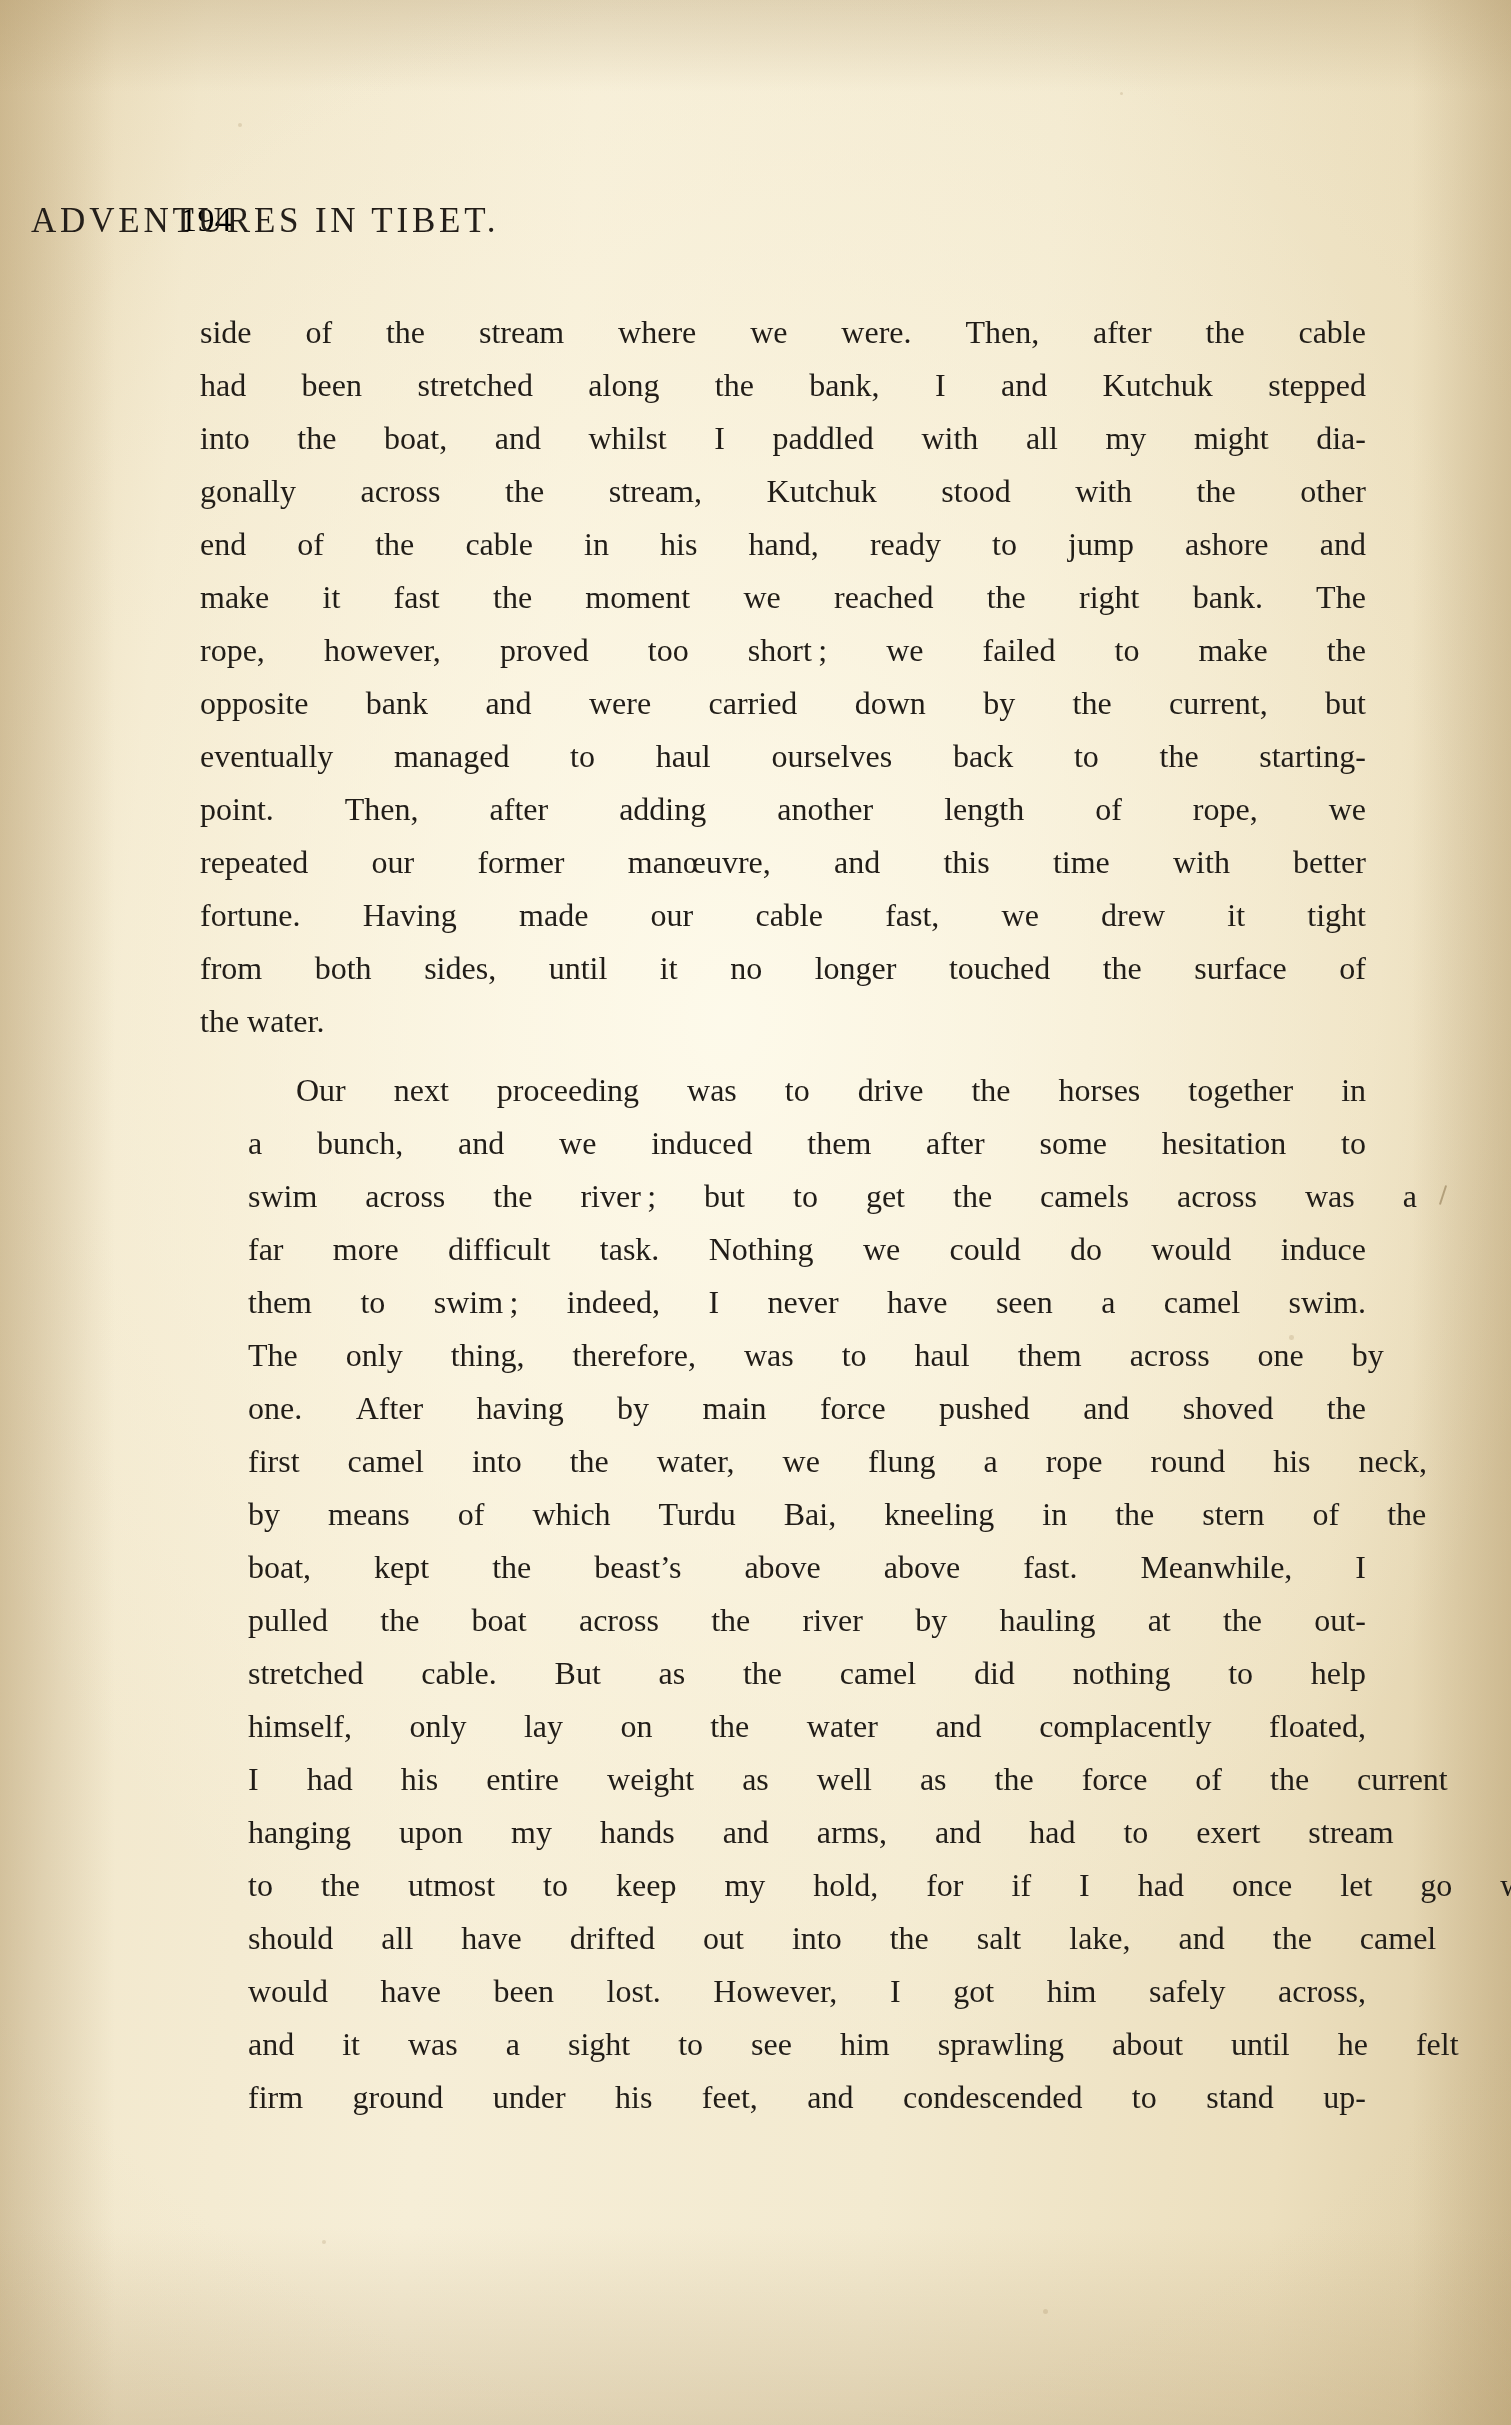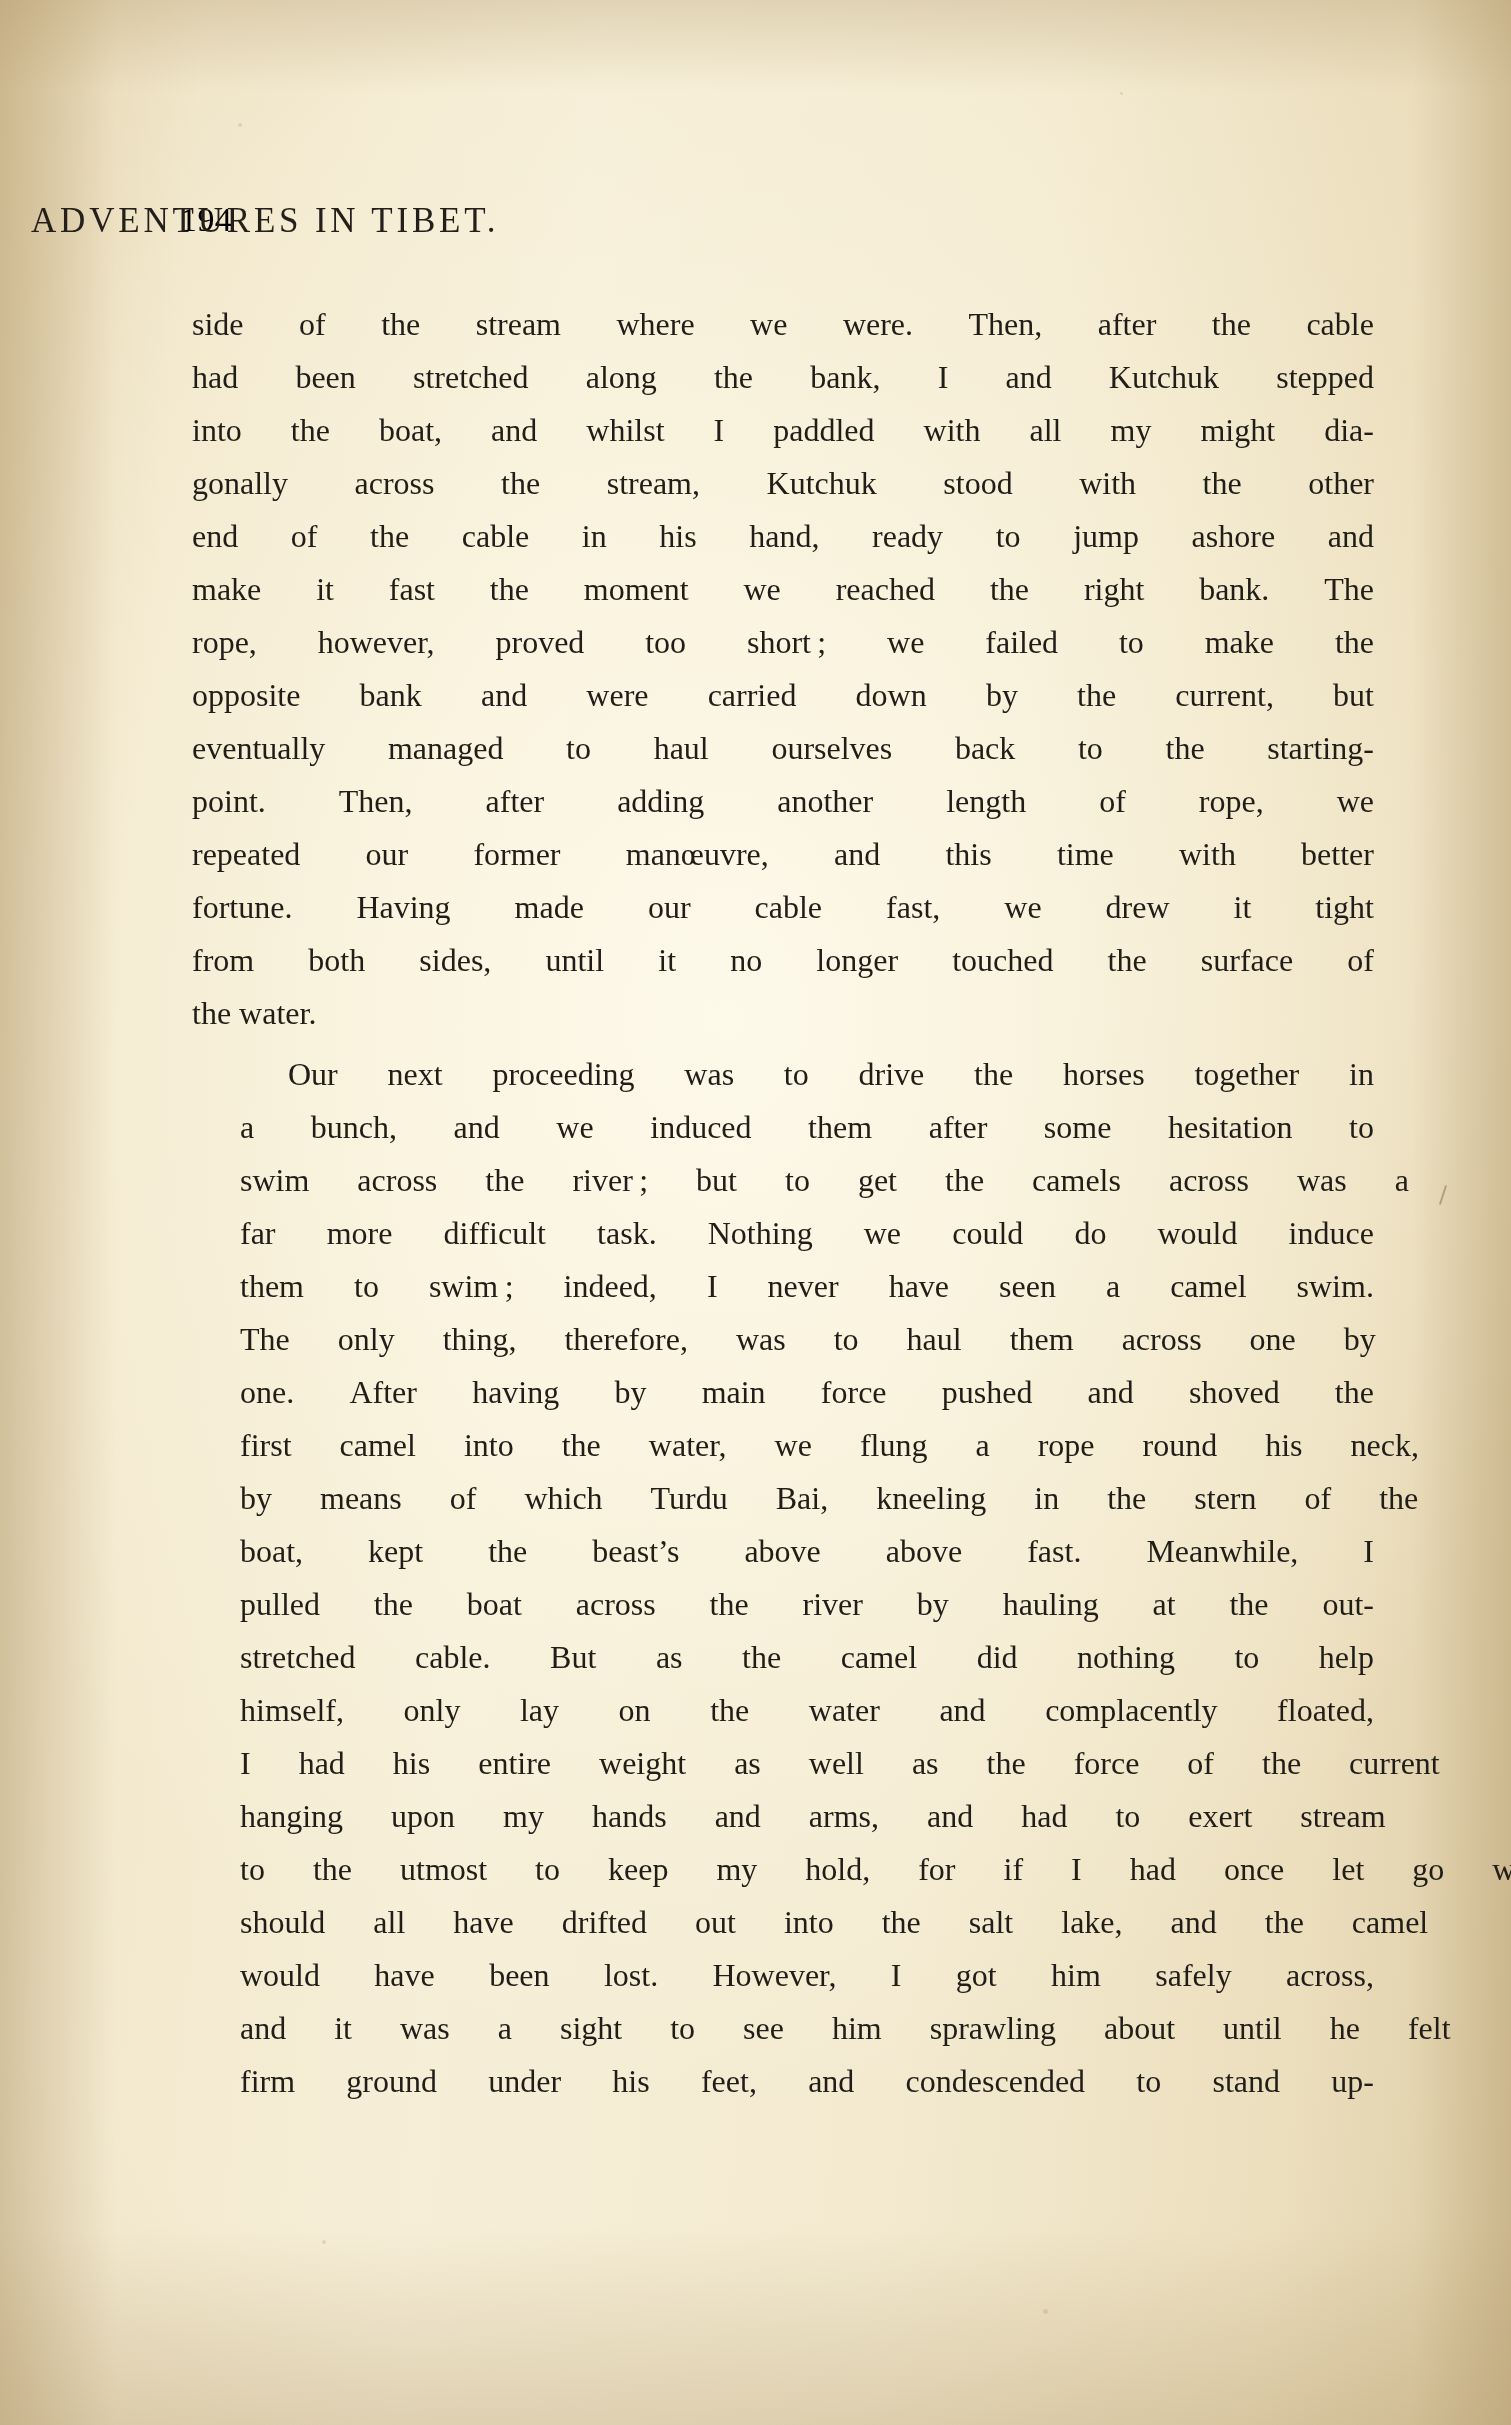--- a/index.html
+++ b/index.html
@@ -93,21 +93,21 @@
     position: absolute;
     left: 184px;
     top: 290px;
     width: 1198px;
     font-size: 32px;
     line-height: 53px;
     color: #211d18;
     text-align: justify;
   }
   .para {
-    margin: 8px;
+    margin: 16px;
     text-align: justify;
   }
   .para + .para {
     text-indent: 48px;
   }
   
   .line {
     display: block;
     white-space: nowrap;
   }

